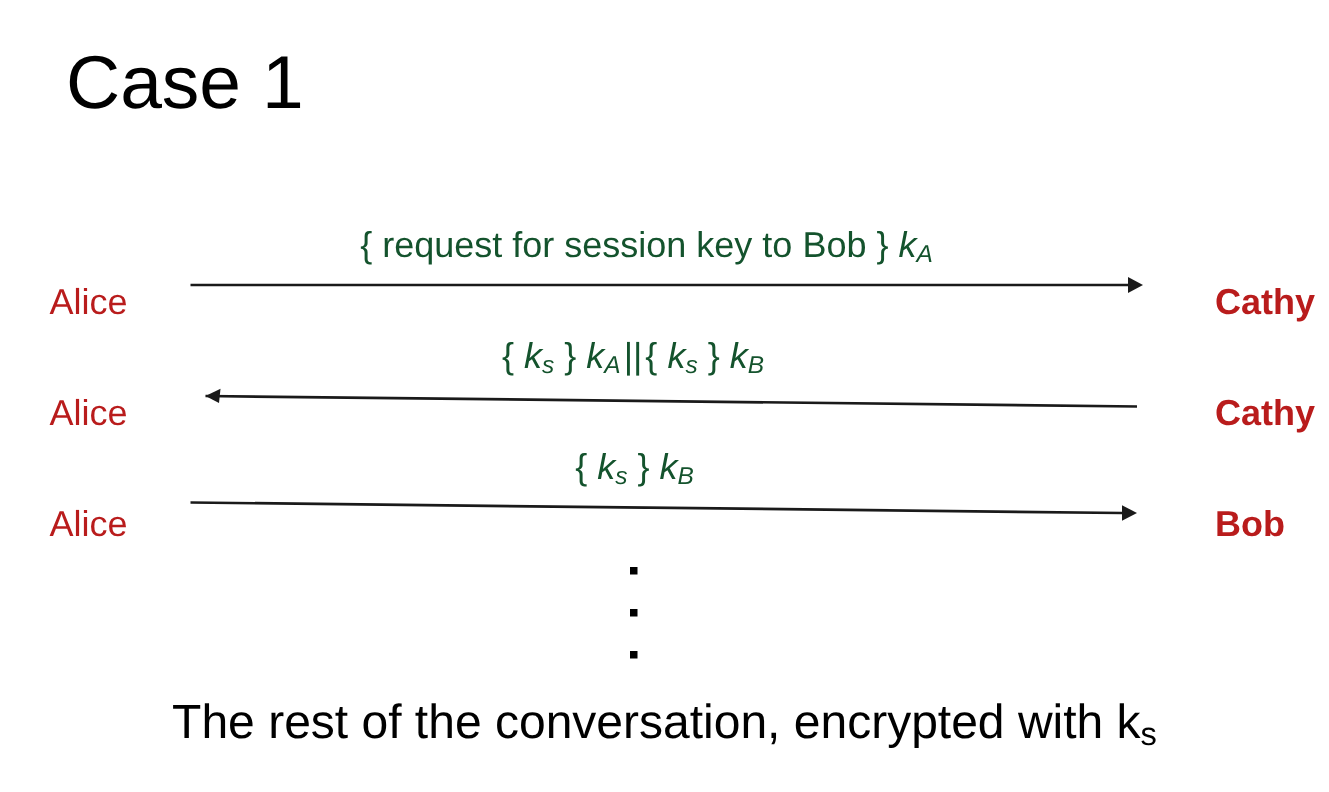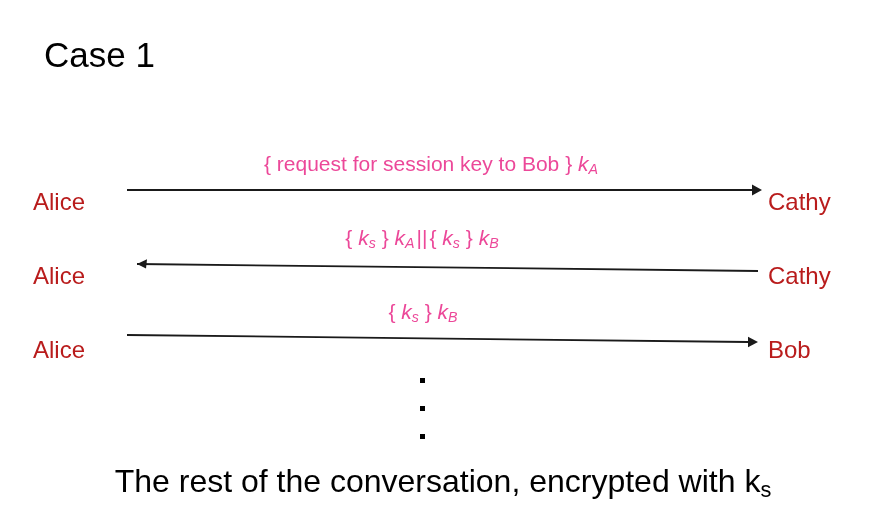--- a/index.html
+++ b/index.html
@@ -15,21 +15,21 @@
     font-family: "Liberation Sans", sans-serif;
     color: #000000;
     -webkit-font-smoothing: antialiased;
   }
 
   
   #slide-title {
     position: absolute;
     left: 44px;
     top: 30px;
-    font-size: 35px;
+    font-size: 50px;
     line-height: 50px;
     font-weight: 400;
     color: #000000;
     white-space: nowrap;
   }
 
   
   #protocol-diagram {
     position: absolute;
     left: 0;
@@ -46,32 +46,32 @@
   }
 
   .party-label {
     position: absolute;
     font-size: 24px;
     line-height: 28px;
     white-space: nowrap;
     color: #b91c1c;
   }
   .party-left  { left: 33px;  top: 38px; }
-  .party-right { left: 768px; top: 38px; }
+  .party-right { left: 810px; top: 38px; font-weight: bold; }
 
   .msg-label {
     position: absolute;
     left: 0;
     width: 832px;
     top: 0px;
     text-align: center;
-    font-size: 21px;
+    font-size: 24px;
     line-height: 28px;
     white-space: nowrap;
-    color: #ec4899;
+    color: #14532d;
   }
   .msg-label.shift-1 { padding-left: 30px; box-sizing: border-box; }
   .msg-label.shift-2 { padding-left: 12px; box-sizing: border-box; }
   .msg-label.shift-3 { padding-left: 14px; box-sizing: border-box; }
 
   .arrow-svg {
     position: absolute;
     left: 0;
     top: 0;
     width: 886px;

